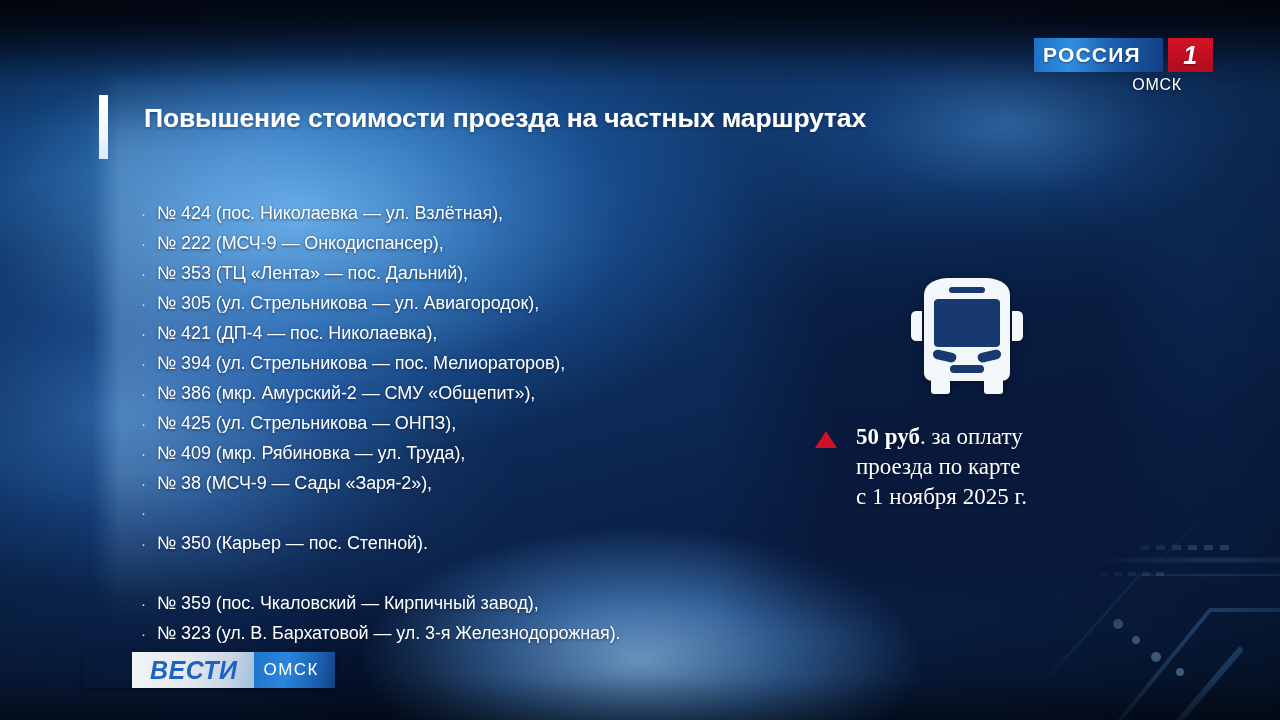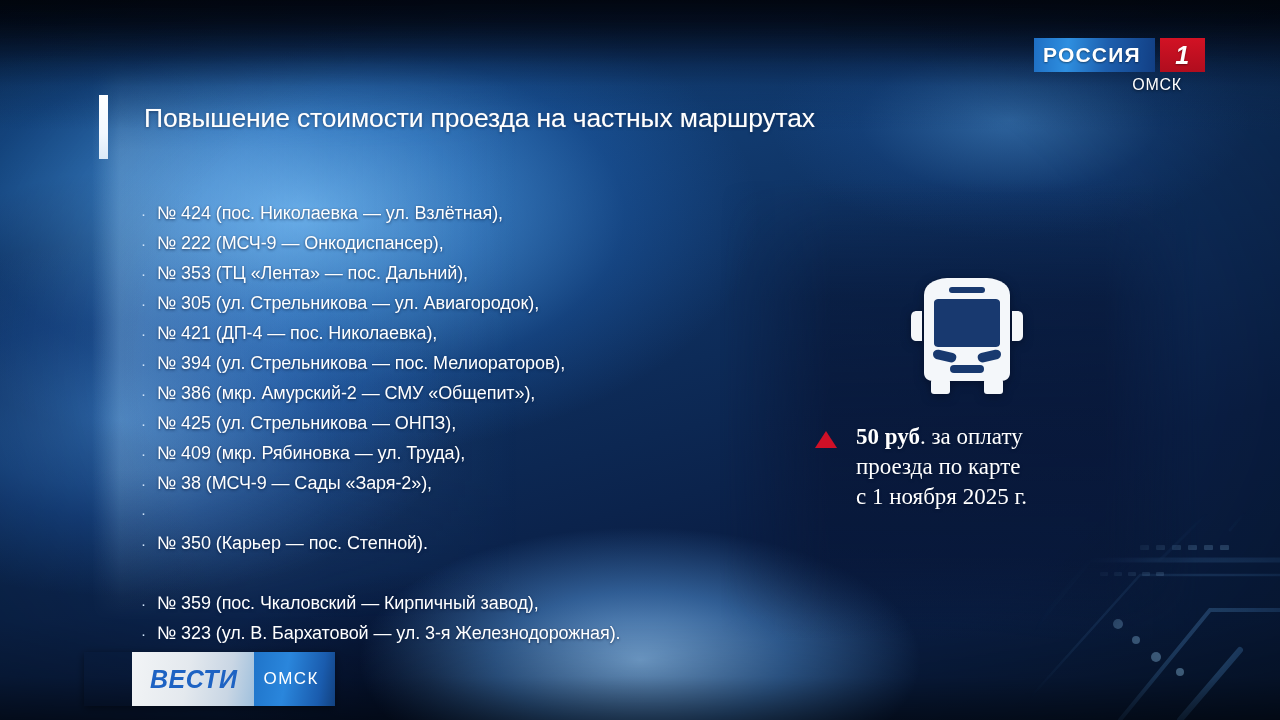--- a/index.html
+++ b/index.html
@@ -149,21 +149,21 @@
   #title-accent {
     width: 9px;
     height: 64px;
     background: linear-gradient(180deg, #ffffff 0%, #f2f8ff 60%, #dbeaf8 100%);
     flex: none;
   }
   #title-text {
     margin-left: 36px;
     margin-top: 8px;
     font-size: 26.5px;
-    font-weight: normal;
+    font-weight: bold;
     color: #ffffff;
     letter-spacing: -0.15px;
     white-space: nowrap;
     text-shadow: 0 1px 3px rgba(6,26,60,0.55), 0 0 1px rgba(255,255,255,0.5);
   }
 
   
   #route-list {
     position: absolute;
     left: 141px;
@@ -250,21 +250,21 @@
   #channel-name {
     flex: 1;
     display: flex;
     align-items: center;
     justify-content: center;
     background: linear-gradient(95deg, #1f6fc4 0%, #2e8fe0 28%, #1d5fae 60%, #123f84 100%);
     color: #ffffff;
     font-size: 21px;
     font-weight: bold;
     letter-spacing: 1.2px;
-    padding: 0 14px 0 9px;
+    padding: 0 22px 0 9px;
     text-shadow: 0 1px 2px rgba(0,0,0,0.45);
   }
   #channel-number {
     flex: none;
     width: 45px;
     display: flex;
     align-items: center;
     justify-content: center;
     margin-left: 5px;
     background: linear-gradient(180deg, #d21224 0%, #b00d1e 100%);
@@ -282,21 +282,21 @@
     font-size: 16px;
     letter-spacing: 0.8px;
     text-shadow: 0 1px 3px rgba(0,0,0,0.6);
   }
 
   
   #programme-logo {
     position: absolute;
     left: 84px;
     top: 652px;
-    height: 54px;
+    height: 36px;
     display: flex;
     align-items: stretch;
     box-shadow: 0 2px 8px rgba(0,0,0,0.45);
     padding-left: 48px;
   }
   #programme-name {
     display: flex;
     align-items: center;
     padding: 0 16px 0 18px;
     background: linear-gradient(100deg, #f2f4f6 0%, #e4e9ee 45%, #c9d6e4 78%, #9fc0dd 100%);

